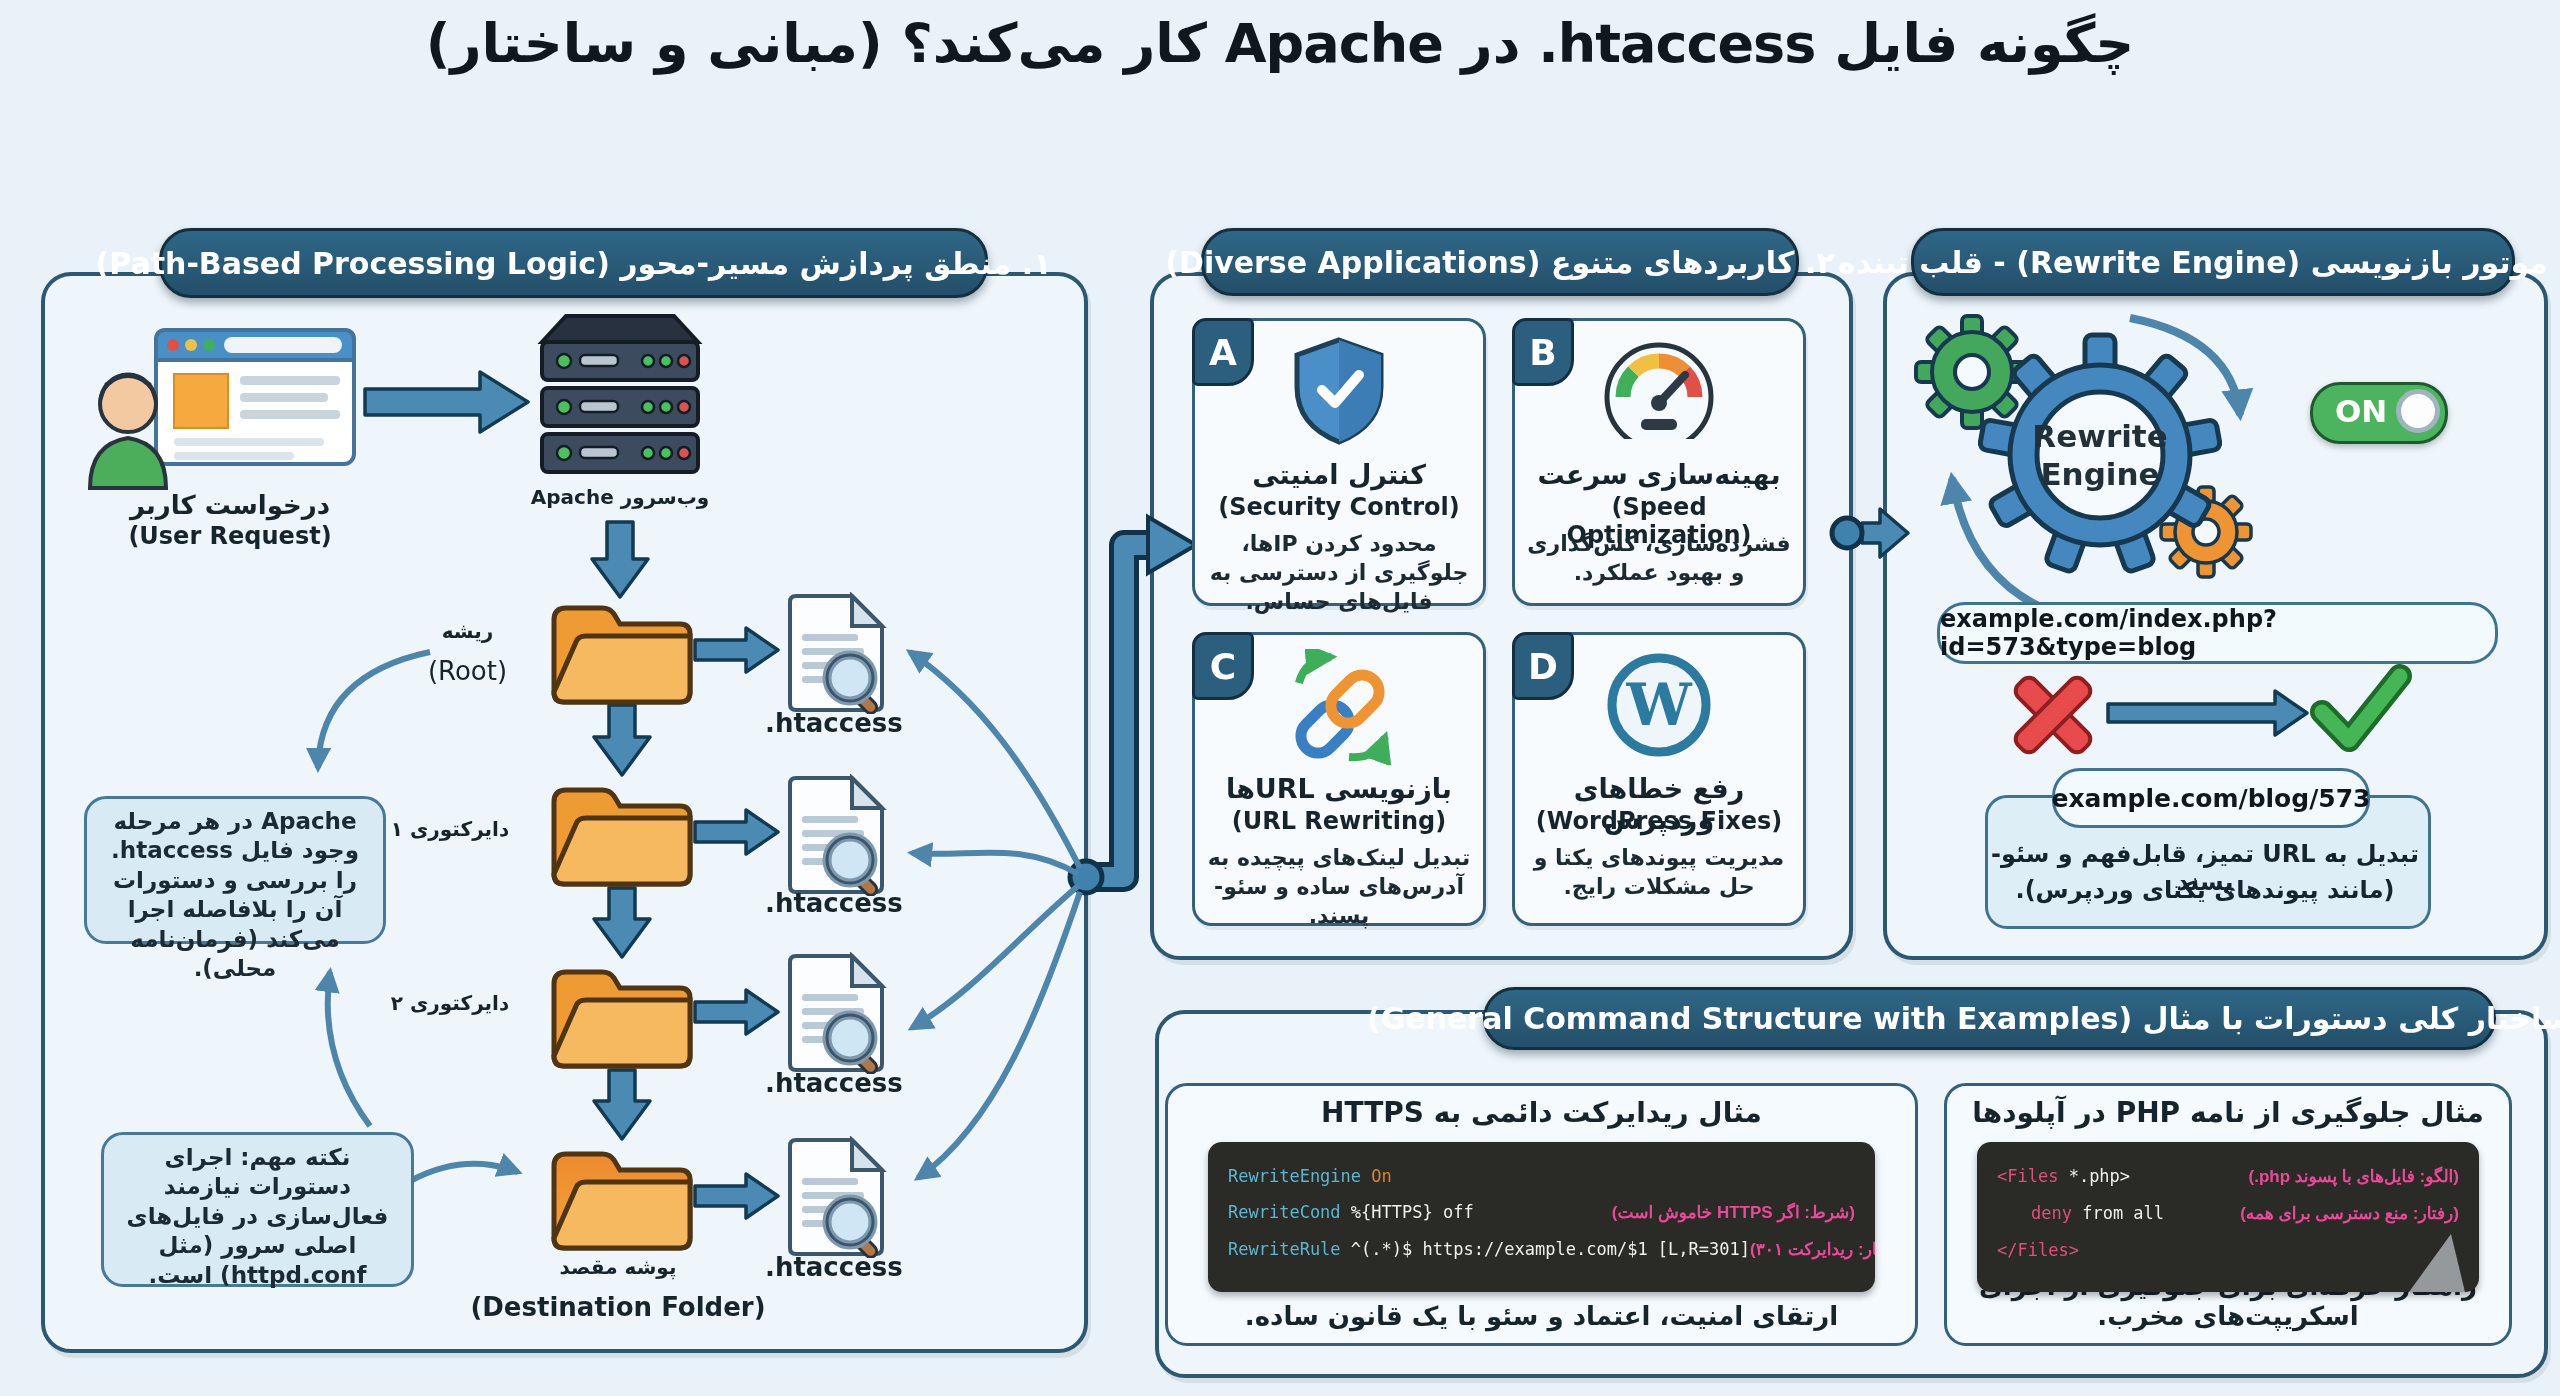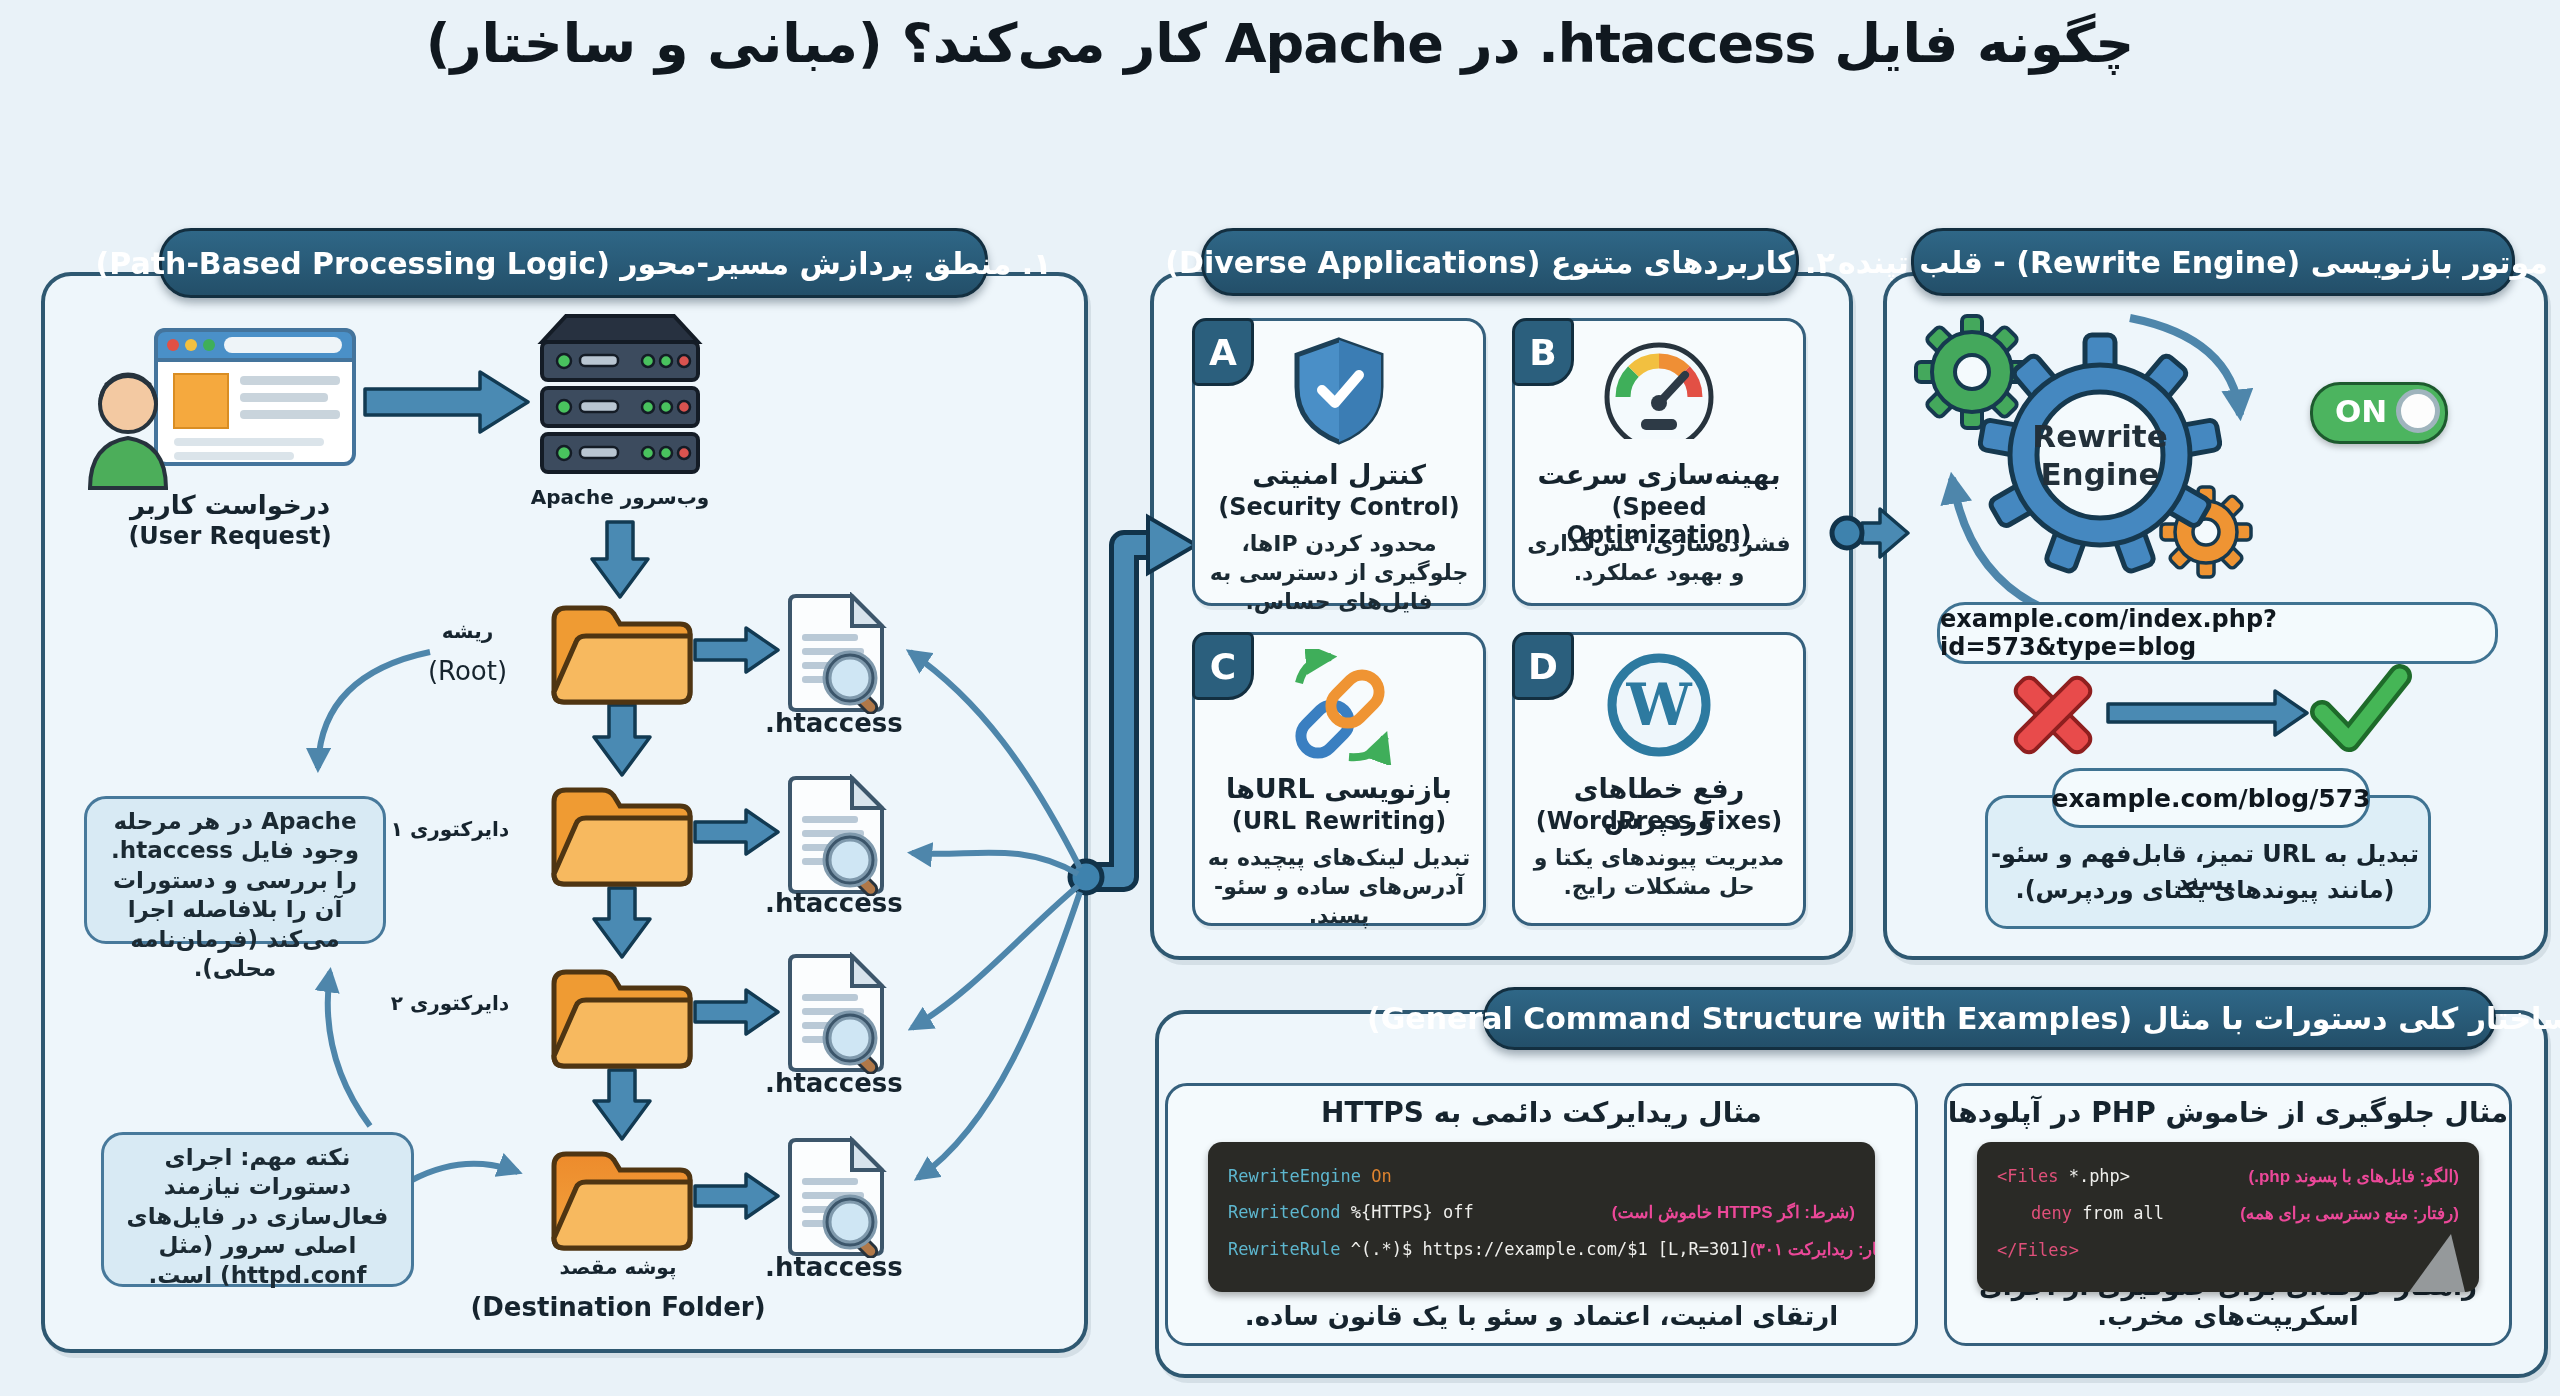--- a/index.html
+++ b/index.html
@@ -413,21 +413,21 @@
       </div>
       <div class="codeline">
         <span class="ltr"><span class="kw">RewriteRule</span><span class="plain"> ^(.*)$ https://example.com/$1 [L,R=301]</span><span class="val"></span></span>
         <span class="cmt">(رفتار: ریدایرکت ۳۰۱)</span>
       </div>
     </div>
     <div class="caption fa">ارتقای امنیت، اعتماد و سئو با یک قانون ساده.</div>
   </div>
 
   <div class="abs subbox" style="left:1944px;top:1083px;width:562px;height:257px;">
-    <div class="subbox-title fa">مثال جلوگیری از خاموش PHP در آپلودها</div>
+    <div class="subbox-title fa">مثال جلوگیری از نامه PHP در آپلودها</div>
     <div class="codeblock" style="left:30px;top:56px;width:502px;height:150px;">
       <div class="codeline">
         <span class="ltr"><span class="pink">&lt;Files</span><span class="plain"> *.php&gt;</span></span>
         <span class="cmt">(الگو: فایل‌های با پسوند php.)</span>
       </div>
       <div class="codeline">
         <span class="ltr" style="padding-left:34px;"><span class="pink">deny</span><span class="plain"> from all</span></span>
         <span class="cmt">(رفتار: منع دسترسی برای همه)</span>
       </div>
       <div class="codeline">

